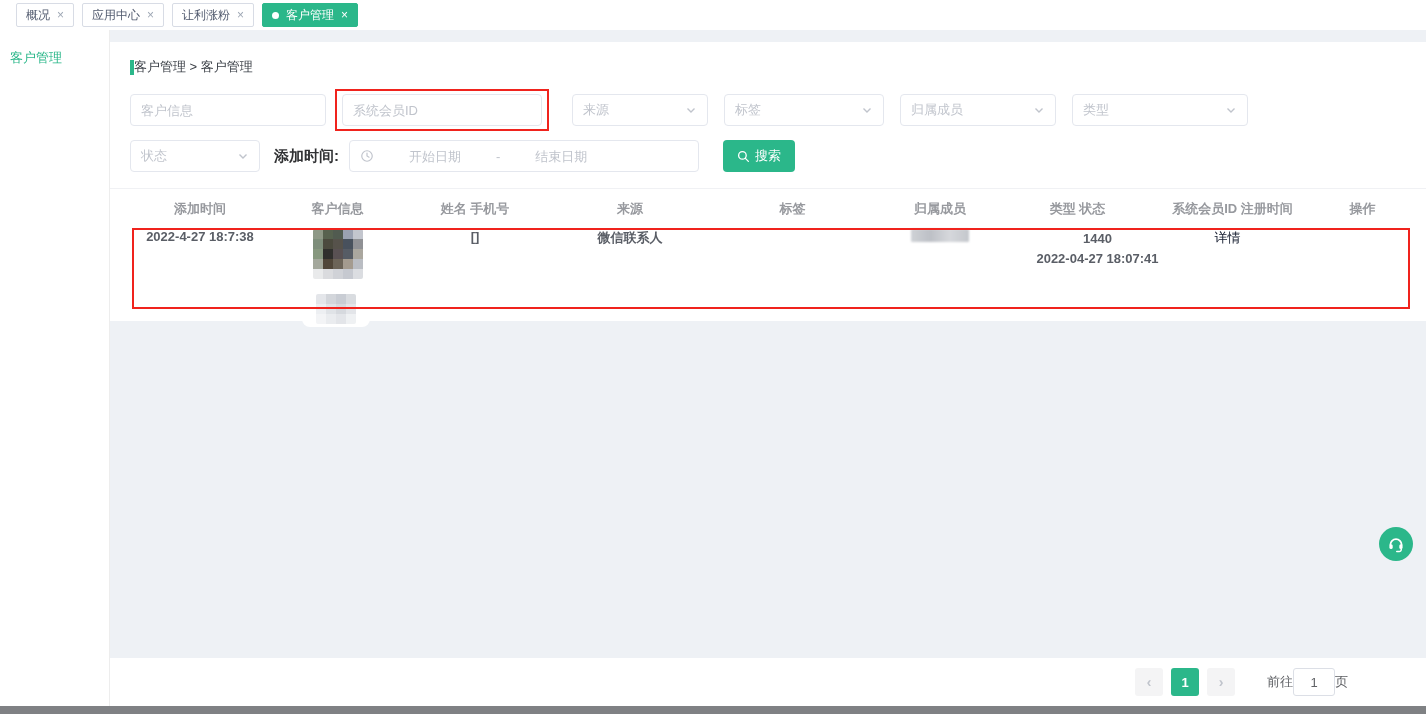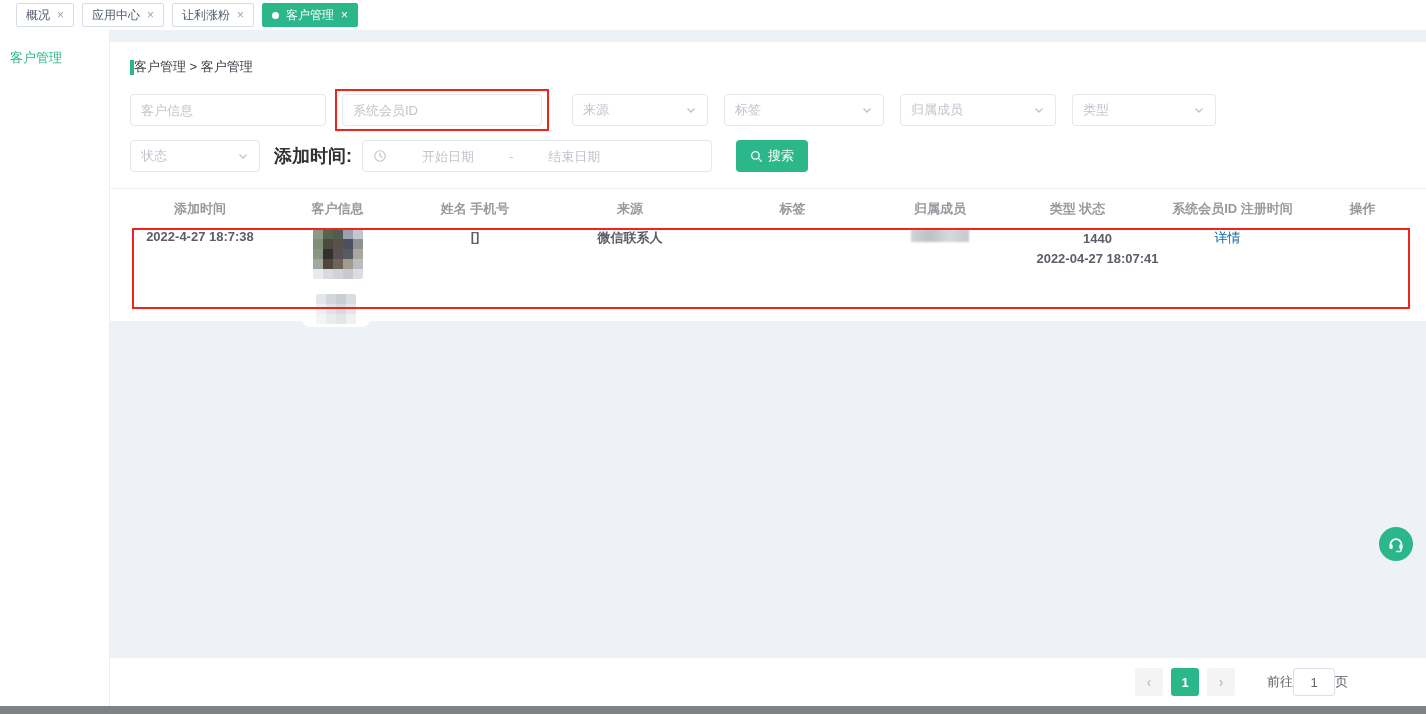--- a/index.html
+++ b/index.html
@@ -41,25 +41,25 @@
   }
   .f-input::placeholder { color: #c0c4cc; }
   .f-select { display: flex; align-items: center; justify-content: space-between; cursor: pointer; }
   .f-select .ph { color: #c0c4cc; }
   .mr { margin-right: 16px; }
   .w-cust { width: 196px; }
   .w-mid  { width: 200px; }
   .w-src  { width: 136px; }
   .w-tag  { width: 160px; }
   .w-own  { width: 156px; }
-  .w-typ  { width: 144px; }
+  .w-typ  { width: 176px; }
   .w-sta  { width: 130px; }
   .red-wrap { position: relative; margin-right: 30px; }
   .red-outline { position: absolute; left: -7px; right: -7px; top: -5px; bottom: -5px; border: 2px solid #f0231d; pointer-events: none; }
-  .addtime-label { font-size: 18px; font-weight: 700; color: #303133; margin: 0 10px 0 14px; white-space: nowrap; }
+  .addtime-label { font-size: 15px; font-weight: 700; color: #303133; margin: 0 10px 0 14px; white-space: nowrap; }
   .daterange {
     width: 350px; height: 32px; border: 1px solid #e4e7ee; border-radius: 4px; background: #fff;
     display: flex; align-items: center; padding: 0 10px; gap: 6px;
   }
   .daterange input { border: none; outline: none; font-size: 13px; width: 110px; text-align: center; color:#606266; }
   .daterange input::placeholder { color: #c0c4cc; }
   .daterange .sep { color: #c0c4cc; font-size: 13px; }
   .btn-search {
     margin-left: 24px; height: 32px; padding: 0 14px; border: none; border-radius: 4px;
     background: #2bb78a; color: #fff; font-size: 13px; display: flex; align-items: center; gap: 5px; cursor: pointer;
@@ -88,21 +88,21 @@
   .mosaic { overflow: hidden; border-radius: 2px; }
   .below-blob {
     position: absolute; left: 172px; top: 62px; z-index: 1;
     background: #fff; border-radius: 8px; padding: 3px 14px;
   }
   .owner-blur {
     display: inline-block; width: 58px; height: 13px; border-radius: 1px;
     background: linear-gradient(90deg, #cfd2d6, #bdc0c6, #d6d8dc, #c4c7cc);
     filter: blur(1px);
   }
-  .link { color: #0369a1; cursor: pointer; font-weight: 400; }
+  .link { color: #0f172a; cursor: pointer; font-weight: 400; }
   
   .spacer { flex: 1; }
   .bottom-strip { height: 48px; background: #fff; display: flex; align-items: center; justify-content: flex-end; padding-right: 78px; }
   .pg-btn {
     width: 28px; height: 28px; border: none; border-radius: 3px; background: #f4f4f5;
     color: #c0c4cc; font-size: 14px; font-weight: 700; cursor: pointer; margin-right: 8px;
     font-family: "Liberation Sans", sans-serif;
   }
   .pg-btn.current { background: #2bb78a; color: #fff; font-size: 13px; }
   .goto { display: flex; align-items: center; margin-left: 24px; font-size: 13px; color: #606266; }

